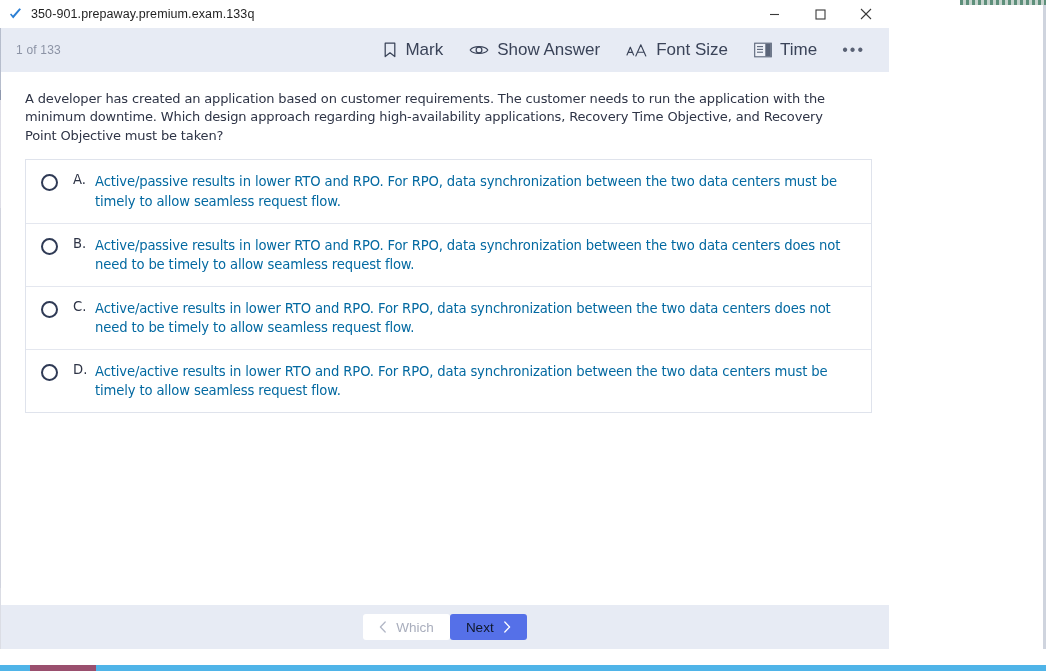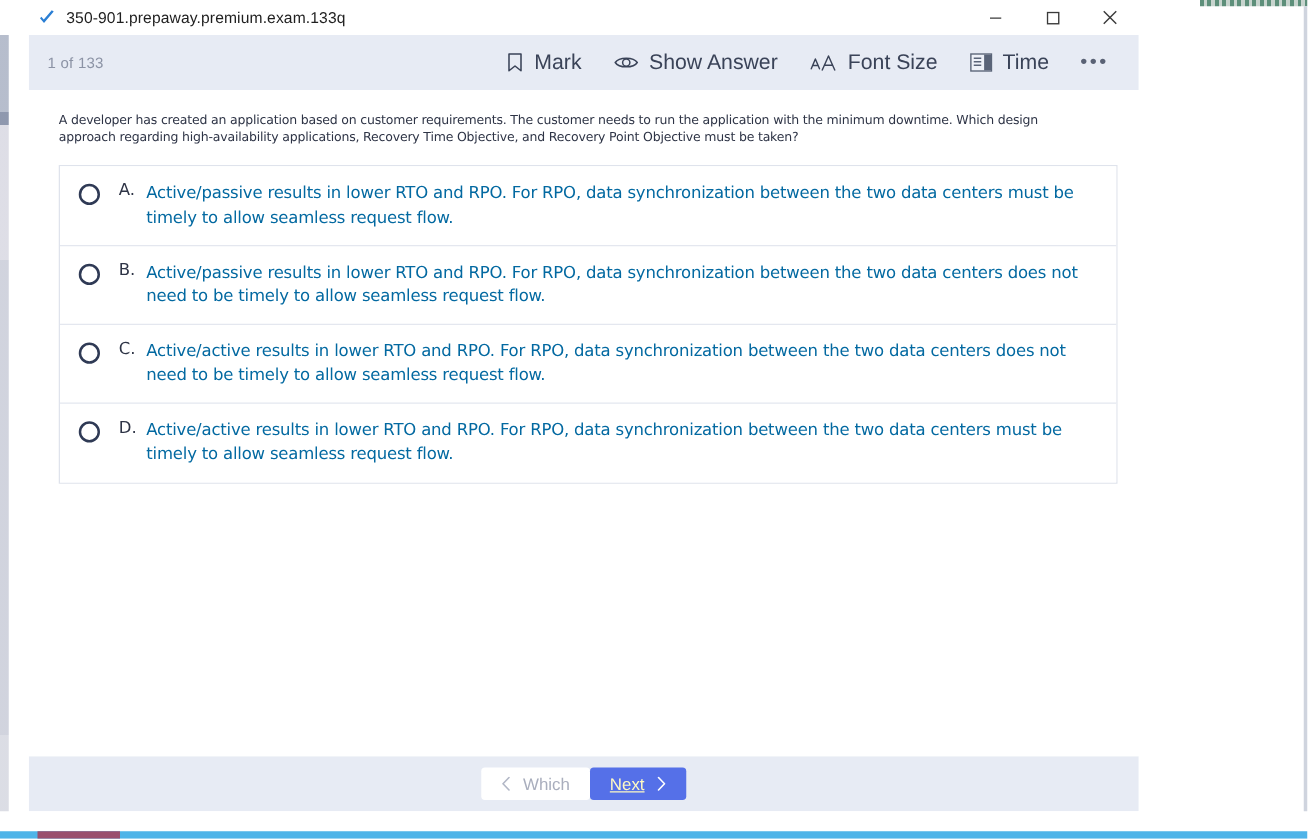--- a/index.html
+++ b/index.html
@@ -50,21 +50,21 @@
   #bg-taskbar-accent {
     position: absolute;
     left: 30px; bottom: 0;
     width: 66px; height: 6px;
     background: #9a4f6e;
   }
 
   
   #app-window {
     position: absolute;
-    left: 23px; top: 0;
+    left: 1px; top: 0;
     width: 888px;
     height: 649px;
     background: #ffffff;
     overflow: hidden;
   }
 
   
   #title-bar {
     height: 28px;
     background: #ffffff;
@@ -149,21 +149,21 @@
   
   #content {
     background: #ffffff;
     height: 533px;
     padding: 0;
     position: relative;
   }
   #question-text {
     margin: 0;
     padding: 18px 46px 14px 24px;
-    font-size: 10px;
+    font-size: 13px;
     line-height: 1.42;
     color: #2e3446;
     font-family: "DejaVu Sans", sans-serif;
     letter-spacing: -.15px;
   }
   #options-panel {
     margin: 0 17px 0 24px;
     border: 1px solid #dfe3ec;
     background: #ffffff;
   }
@@ -218,22 +218,21 @@
     padding: 0 16px;
     font-size: 13.5px;
     border-radius: 3px;
   }
   #prev-button {
     background: #ffffff;
     color: #a9aebd;
   }
   #next-button {
     background: #5570e8;
-    color: #fef9c3;
-    text-decoration: underline;
+    color: #0f172a;
   }
   .nav-btn svg { display: block; }
 </style>
 </head>
 <body>
 
 <div id="bg-left-sliver"></div>
 <div id="bg-top-dashes"></div>
 <div id="bg-right-sliver"></div>
 <div id="bg-taskbar"></div>

